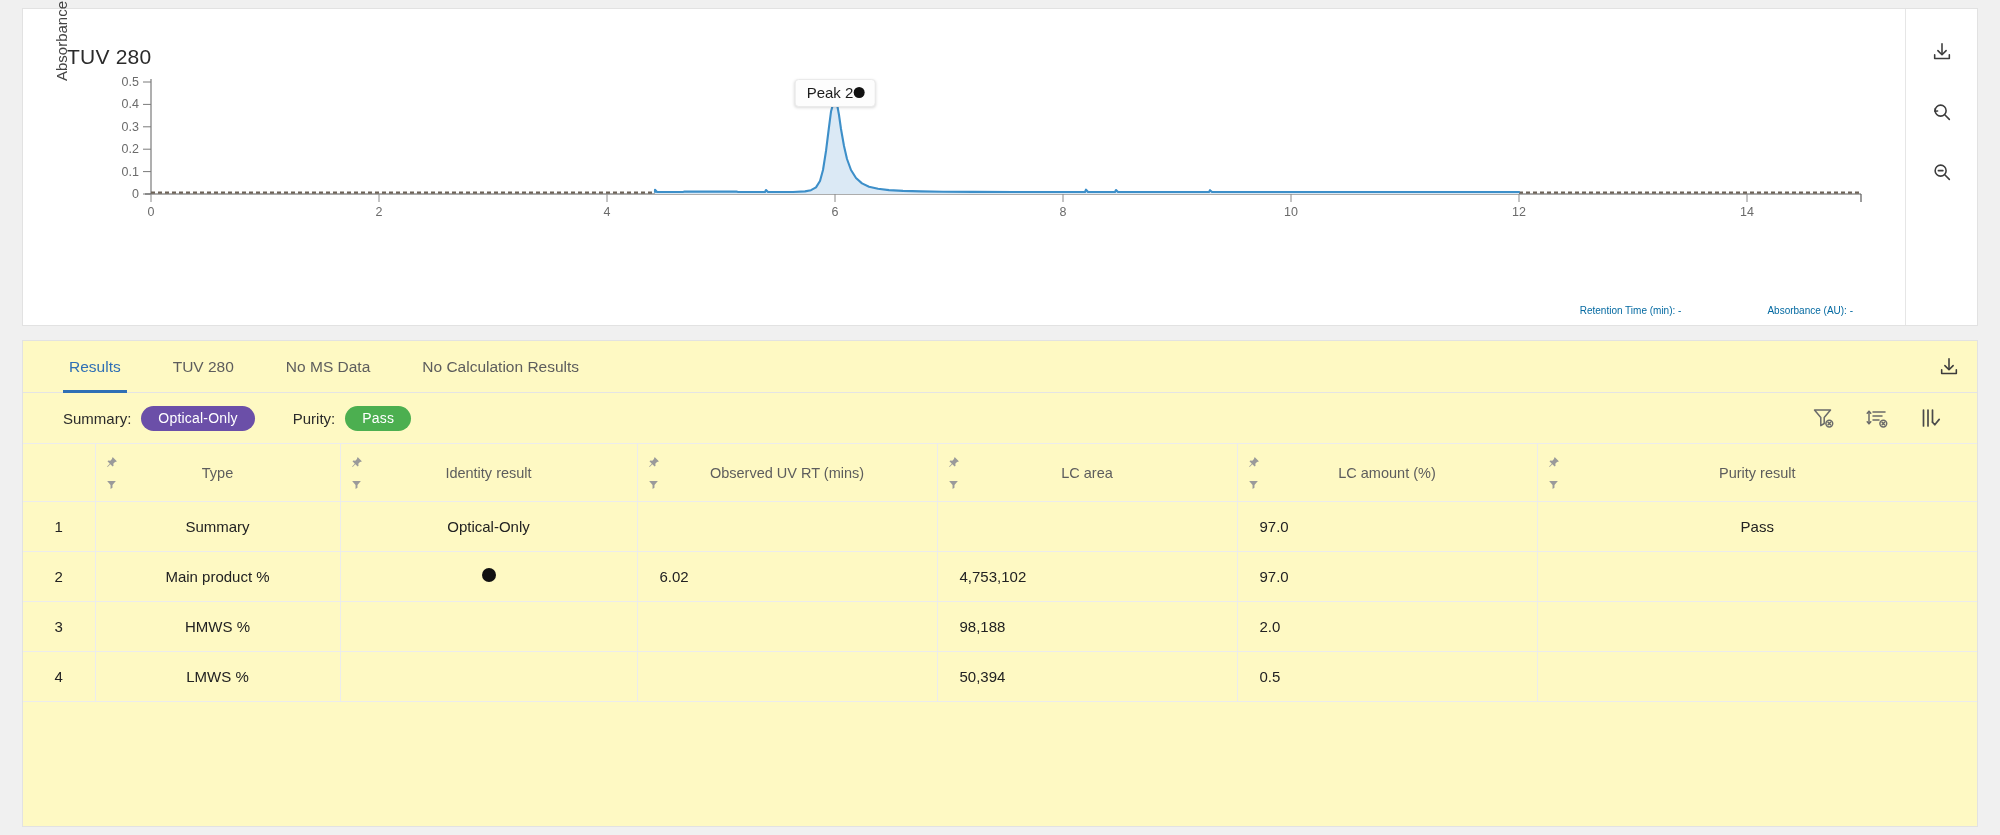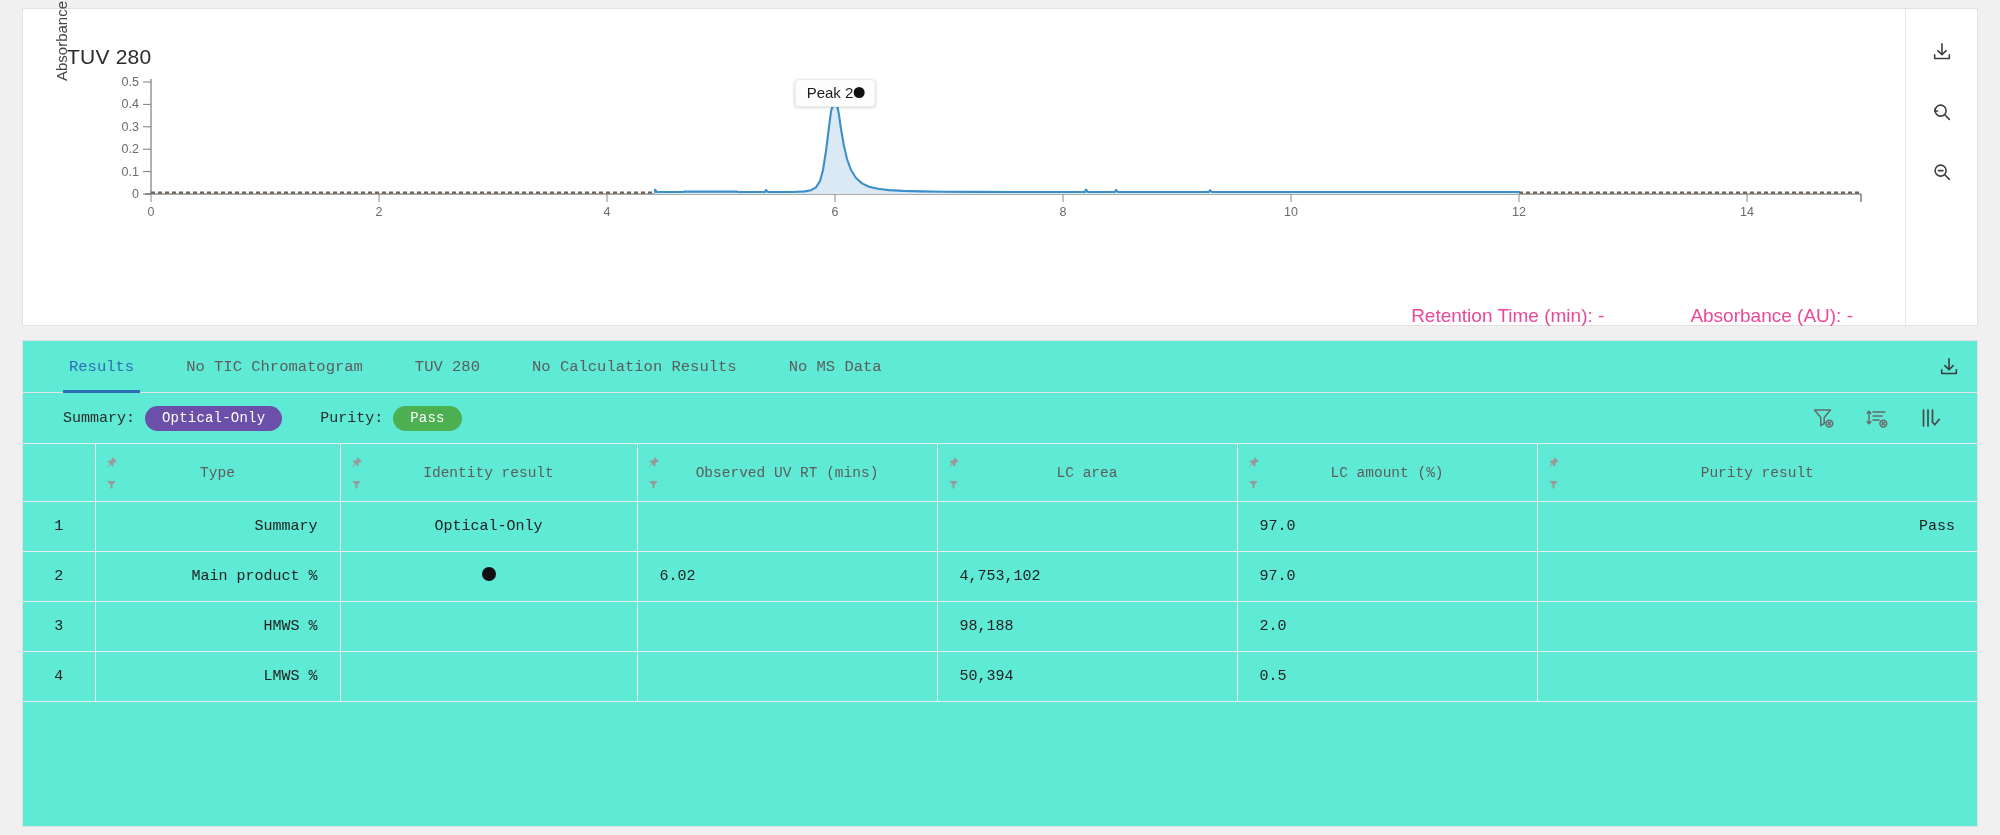--- a/index.html
+++ b/index.html
@@ -39,36 +39,36 @@
     font-size: 15px; color: #444;
     transform: rotate(-90deg); transform-origin: left top;
     white-space: nowrap;
   }
   .x-axis-title {
     position: absolute; left: 0; right: 0; top: 268px;
     text-align: center; font-size: 15px; color: #333;
   }
   .chrom-readout {
     position: absolute; right: 52px; top: 296px;
-    font-size: 19px; color: #ec4899; display: flex; gap: 86px;
+    font-size: 10px; color: #0369a1; display: flex; gap: 86px;
   }
   .peak-label {
     position: absolute;
     background: #fdfdfd; border: 1px solid #eaeaea; border-radius: 4px;
     box-shadow: 0 1px 3px rgba(0,0,0,.14);
     padding: 4px 10px 5px 11px; font-size: 15px; color: #1d1d1d;
     white-space: nowrap; display: flex; align-items: center; 
     transform: translateX(-50%);
   }
   .peak-dot { width: 11px; height: 11px; border-radius: 50%; background: #111; display: inline-block; }
 
   
   .lower-panel {
     position: absolute; left: 22px; top: 340px; width: 1956px; height: 487px;
-    background: #5eead4; border: 1px solid #e2e2e2; overflow: hidden; font-family: Liberation Mono, monospace;
+    background: #fef9c3; border: 1px solid #e2e2e2; overflow: hidden;
   }
   .tabbar {
     position: relative; height: 52px; border-bottom: 1px solid #e4e4e4;
     display: flex; align-items: stretch; padding-left: 20px;
   }
   .tab {
     display: flex; align-items: center; padding: 0 26px;
     font-size: 15.5px; color: #5d5d5d; cursor: pointer; position: relative;
   }
   .tab.active { color: #2f6fb5; }
@@ -115,21 +115,21 @@
   td.col-idx { text-align: center; font-size: 14px; color: #6b6b6b; }
   .th-inner { display: flex; align-items: center; justify-content: center; height: 100%; }
   .th-icons {
     position: absolute; left: 9px; top: 50%; transform: translateY(-50%);
     display: flex; flex-direction: column; align-items: center; gap: 10px;
     color: #9a9a9a;
   }
   table.grid td {
     height: 50px; font-size: 15px; color: #222; padding: 0 22px;
   }
-  td.left { text-align: right; }
+  td.left { text-align: center; }
   td.center { text-align: center; }
   td.right { text-align: left; }
   .cell-dot { width: 14px; height: 14px; border-radius: 50%; background: #111; display: inline-block; }
   tr.grid-row:last-child td { border-bottom: 1px solid #ececec; }
 
   svg { display: block; }
 </style>
 </head>
 <body>
 
@@ -250,30 +250,27 @@
     </div>
   </div>
 
   <div class="lower-panel">
 
     <div class="tabbar">
       <div class="tab active">
         <span>Results</span>
       </div>
       <div class="tab">
-        <span>No TIC Chromatogram</span>
+        <span>TUV 280</span>
       </div>
       <div class="tab">
-        <span>TUV 280</span>
+        <span>No MS Data</span>
       </div>
       <div class="tab">
         <span>No Calculation Results</span>
-      </div>
-      <div class="tab">
-        <span>No MS Data</span>
       </div>
       <div class="tabbar-spacer"></div>
       <div class="tabbar-tool">
         <svg width="22" height="22" viewBox="0 0 24 24" fill="none" stroke="#3c3c3c" stroke-width="1.7" stroke-linecap="round" stroke-linejoin="round">
           <path d="M12 3v11"></path>
             <path d="M7.5 10.5 12 15l4.5-4.5"></path>
           <path d="M4 15v4h16v-4"></path>
         </svg>
       </div>
     </div>

